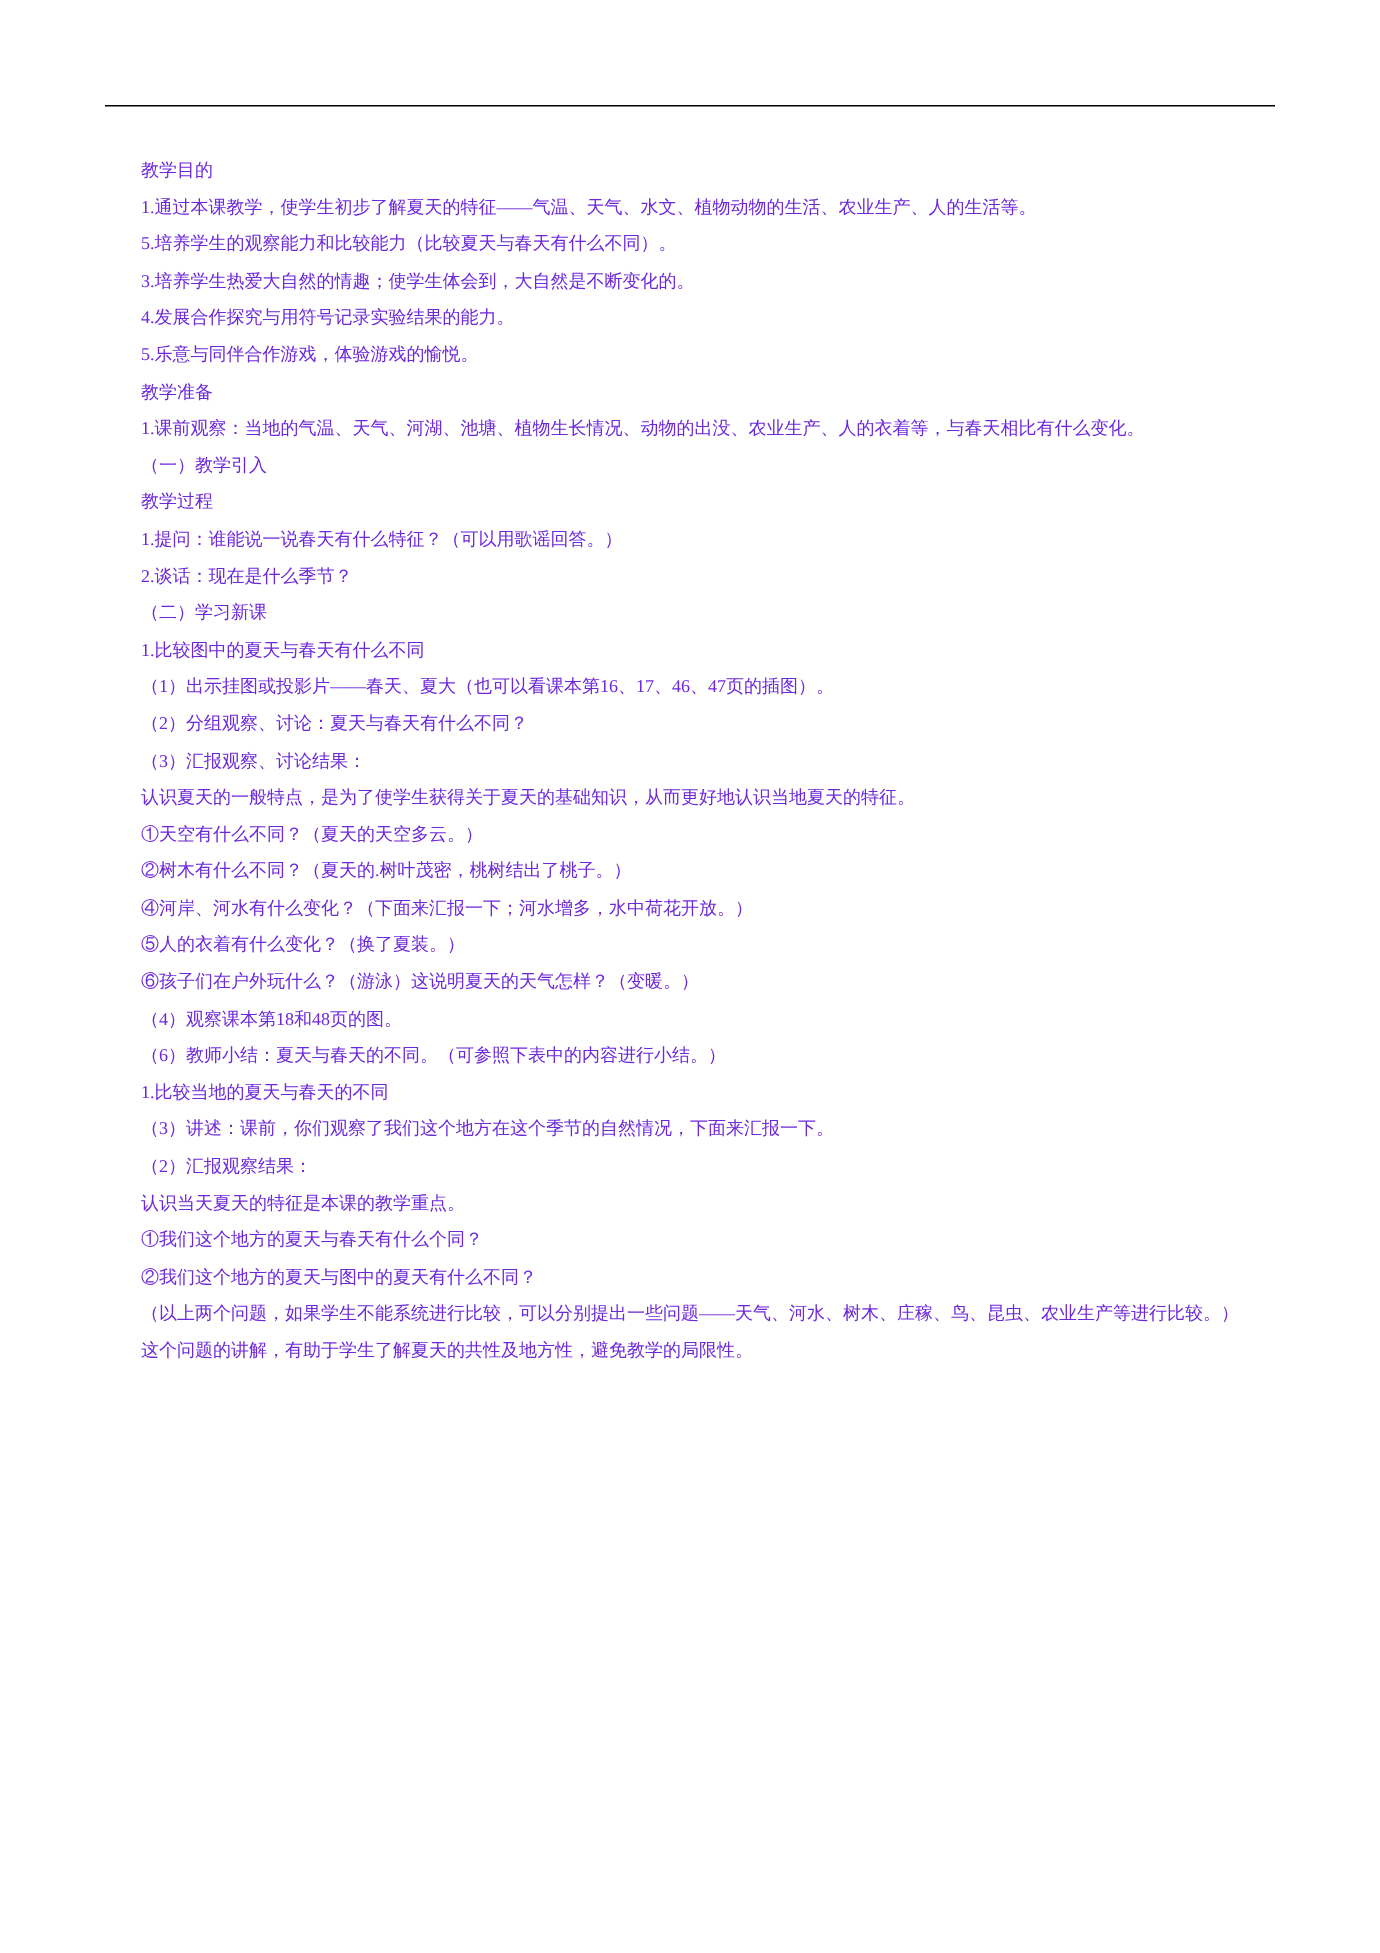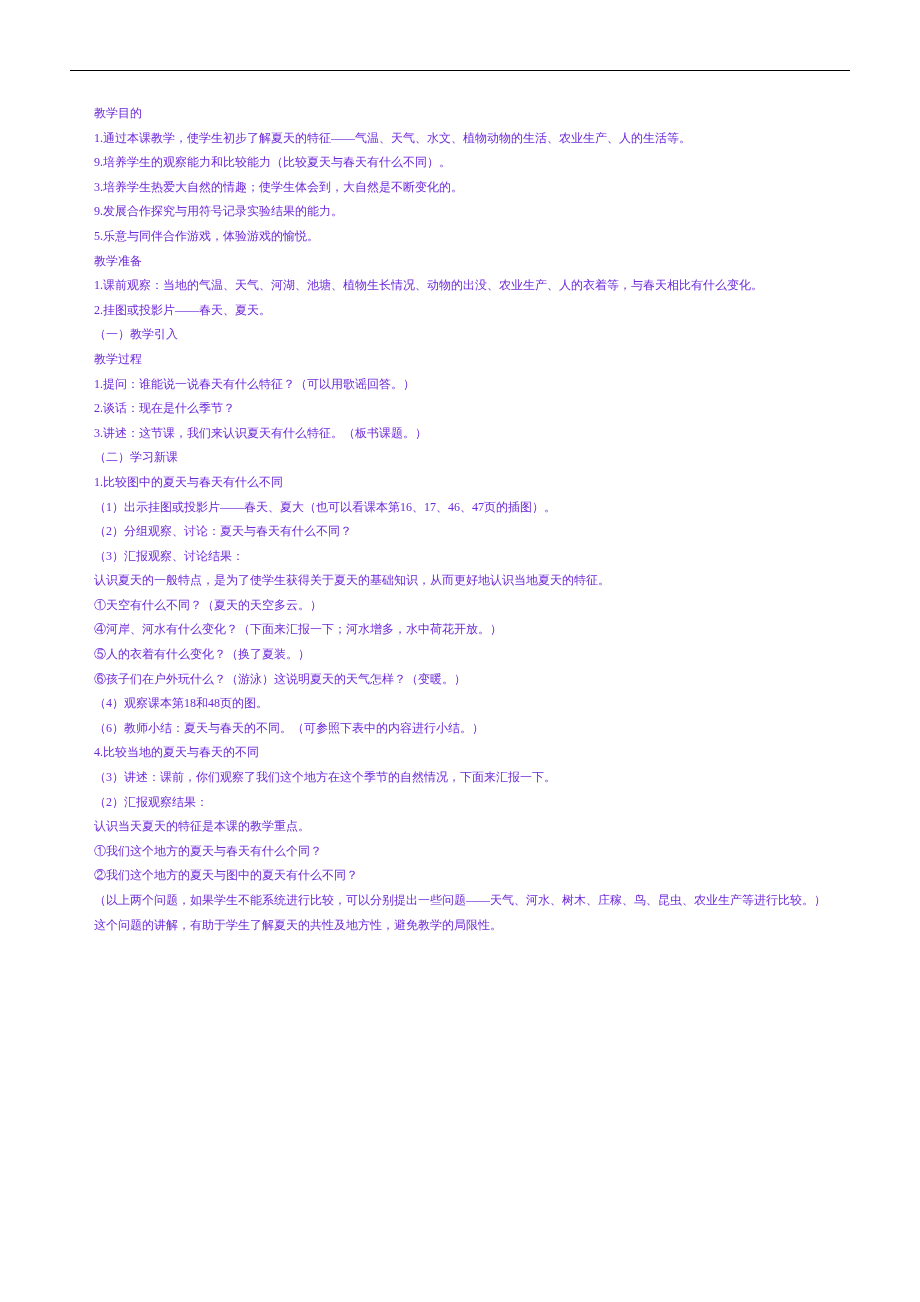--- a/index.html
+++ b/index.html
@@ -26,45 +26,44 @@
     }
   </style>
 </head>
 <body>
 
 <div class="page">
   <div class="horizontal-rule"></div>
   <div class="content">
     <p class="para">教学目的</p>
     <p class="para">1.通过本课教学，使学生初步了解夏天的特征——气温、天气、水文、植物动物的生活、农业生产、人的生活等。</p>
-    <p class="para">9.培养学生的观察能力和比较能力（比较夏天与春天有什么不同）。</p>
+    <p class="para">5.培养学生的观察能力和比较能力（比较夏天与春天有什么不同）。</p>
     <p class="para">3.培养学生热爱大自然的情趣；使学生体会到，大自然是不断变化的。</p>
-    <p class="para">9.发展合作探究与用符号记录实验结果的能力。</p>
+    <p class="para">4.发展合作探究与用符号记录实验结果的能力。</p>
     <p class="para">5.乐意与同伴合作游戏，体验游戏的愉悦。</p>
     <p class="para">教学准备</p>
     <p class="para">1.课前观察：当地的气温、天气、河湖、池塘、植物生长情况、动物的出没、农业生产、人的衣着等，与春天相比有什么变化。</p>
-    <p class="para">2.挂图或投影片——春天、夏天。</p>
     <p class="para">（一）教学引入</p>
     <p class="para">教学过程</p>
     <p class="para">1.提问：谁能说一说春天有什么特征？（可以用歌谣回答。）</p>
     <p class="para">2.谈话：现在是什么季节？</p>
-    <p class="para">3.讲述：这节课，我们来认识夏天有什么特征。（板书课题。）</p>
     <p class="para">（二）学习新课</p>
     <p class="para">1.比较图中的夏天与春天有什么不同</p>
     <p class="para">（1）出示挂图或投影片——春天、夏大（也可以看课本第16、17、46、47页的插图）。</p>
     <p class="para">（2）分组观察、讨论：夏天与春天有什么不同？</p>
     <p class="para">（3）汇报观察、讨论结果：</p>
     <p class="para">认识夏天的一般特点，是为了使学生获得关于夏天的基础知识，从而更好地认识当地夏天的特征。</p>
     <p class="para">①天空有什么不同？（夏天的天空多云。）</p>
+    <p class="para">②树木有什么不同？（夏天的.树叶茂密，桃树结出了桃子。）</p>
     <p class="para">④河岸、河水有什么变化？（下面来汇报一下；河水增多，水中荷花开放。）</p>
     <p class="para">⑤人的衣着有什么变化？（换了夏装。）</p>
     <p class="para">⑥孩子们在户外玩什么？（游泳）这说明夏天的天气怎样？（变暖。）</p>
     <p class="para">（4）观察课本第18和48页的图。</p>
     <p class="para">（6）教师小结：夏天与春天的不同。（可参照下表中的内容进行小结。）</p>
-    <p class="para">4.比较当地的夏天与春天的不同</p>
+    <p class="para">1.比较当地的夏天与春天的不同</p>
     <p class="para">（3）讲述：课前，你们观察了我们这个地方在这个季节的自然情况，下面来汇报一下。</p>
     <p class="para">（2）汇报观察结果：</p>
     <p class="para">认识当天夏天的特征是本课的教学重点。</p>
     <p class="para">①我们这个地方的夏天与春天有什么个同？</p>
     <p class="para">②我们这个地方的夏天与图中的夏天有什么不同？</p>
     <p class="para">（以上两个问题，如果学生不能系统进行比较，可以分别提出一些问题——天气、河水、树木、庄稼、鸟、昆虫、农业生产等进行比较。）</p>
     <p class="para">这个问题的讲解，有助于学生了解夏天的共性及地方性，避免教学的局限性。</p>
 
   </div>
 </div>

